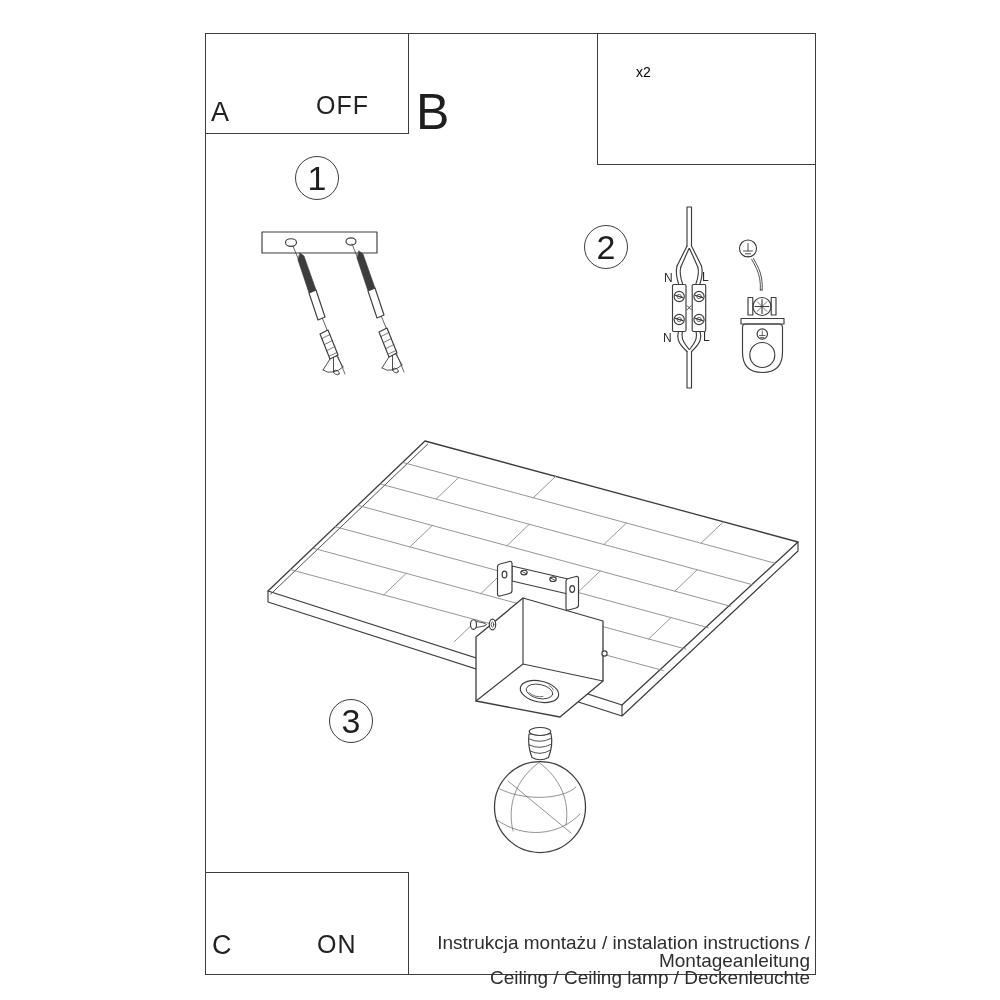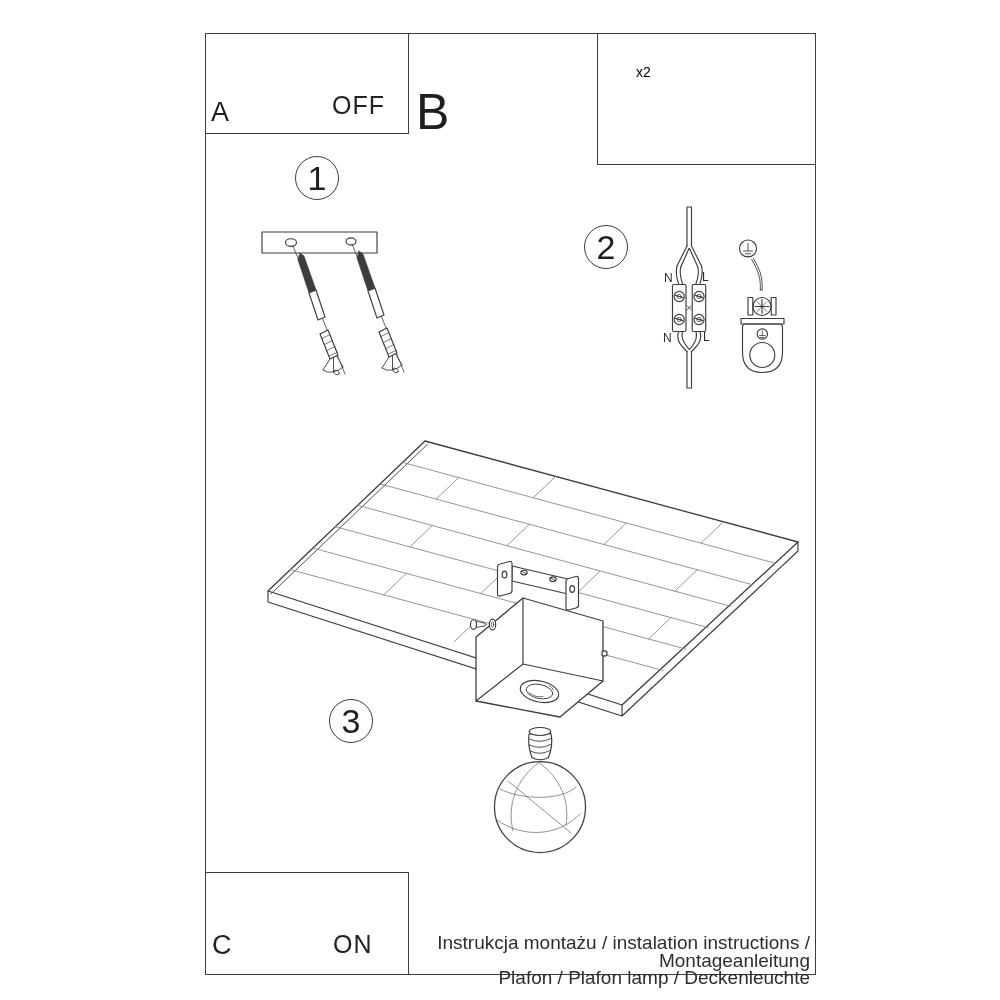--- a/index.html
+++ b/index.html
@@ -6,21 +6,21 @@
   .page{position:relative;width:1000px;height:1000px;background:#fff;overflow:hidden;
         font-family:"Liberation Sans", sans-serif;color:#2b2b2b;}
   .abs{position:absolute;}
   .frame{left:205px;top:33px;width:609px;height:940px;border:1.5px solid #3d3d3d;}
   .box{border:1.5px solid #3d3d3d;background:#fff;}
   .box-a{left:205px;top:33px;width:202px;height:99px;}
   .box-tools{left:597px;top:33px;width:217px;height:130px;}
   .box-c{left:205px;top:872px;width:202px;height:101px;}
   .letter{font-size:27px;color:#222;}
   .letter-big{font-size:50px;color:#1e1e1e;}
-  .state{font-size:25px;letter-spacing:1px;color:#222;margin-left:16px;}
+  .state{font-size:25px;letter-spacing:1px;color:#222;}
   .count{font-size:14px;color:#000000;}
   .wire-label{font-size:12px;color:#2b2b2b;}
   .step-circle{width:42px;height:42px;border:1.7px solid #3d3d3d;border-radius:50%;
                text-align:center;line-height:42px;font-size:34px;color:#1f1f1f;background:#fff;}
   .footer{left:415px;top:934px;width:395px;font-size:19px;line-height:17.6px;color:#2e2e2e;text-align:right;}
   svg.art{left:0;top:0;width:1000px;height:1000px;pointer-events:none;}
 </style>
 </head>
 <body>
 
@@ -239,16 +239,16 @@
   <span class="abs wire-label" style="left:664px;top:271px;">N</span>
   <span class="abs wire-label" style="left:702px;top:270px;">L</span>
   <span class="abs wire-label" style="left:663px;top:331px;">N</span>
   <span class="abs wire-label" style="left:703px;top:330px;">L</span>
 
   <span class="abs letter" style="left:212px;top:930px;">C</span>
   <span class="abs state" style="left:317px;top:930px;">ON</span>
 
   <div class="abs footer">
     <div>Instrukcja montażu / instalation instructions / Montageanleitung</div>
-    <div>Plafon / Plafon lamp / Deckenleuchte</div>
+    <div>Ceiling / Ceiling lamp / Deckenleuchte</div>
   </div>
 
 </div>
 
 </body></html>

